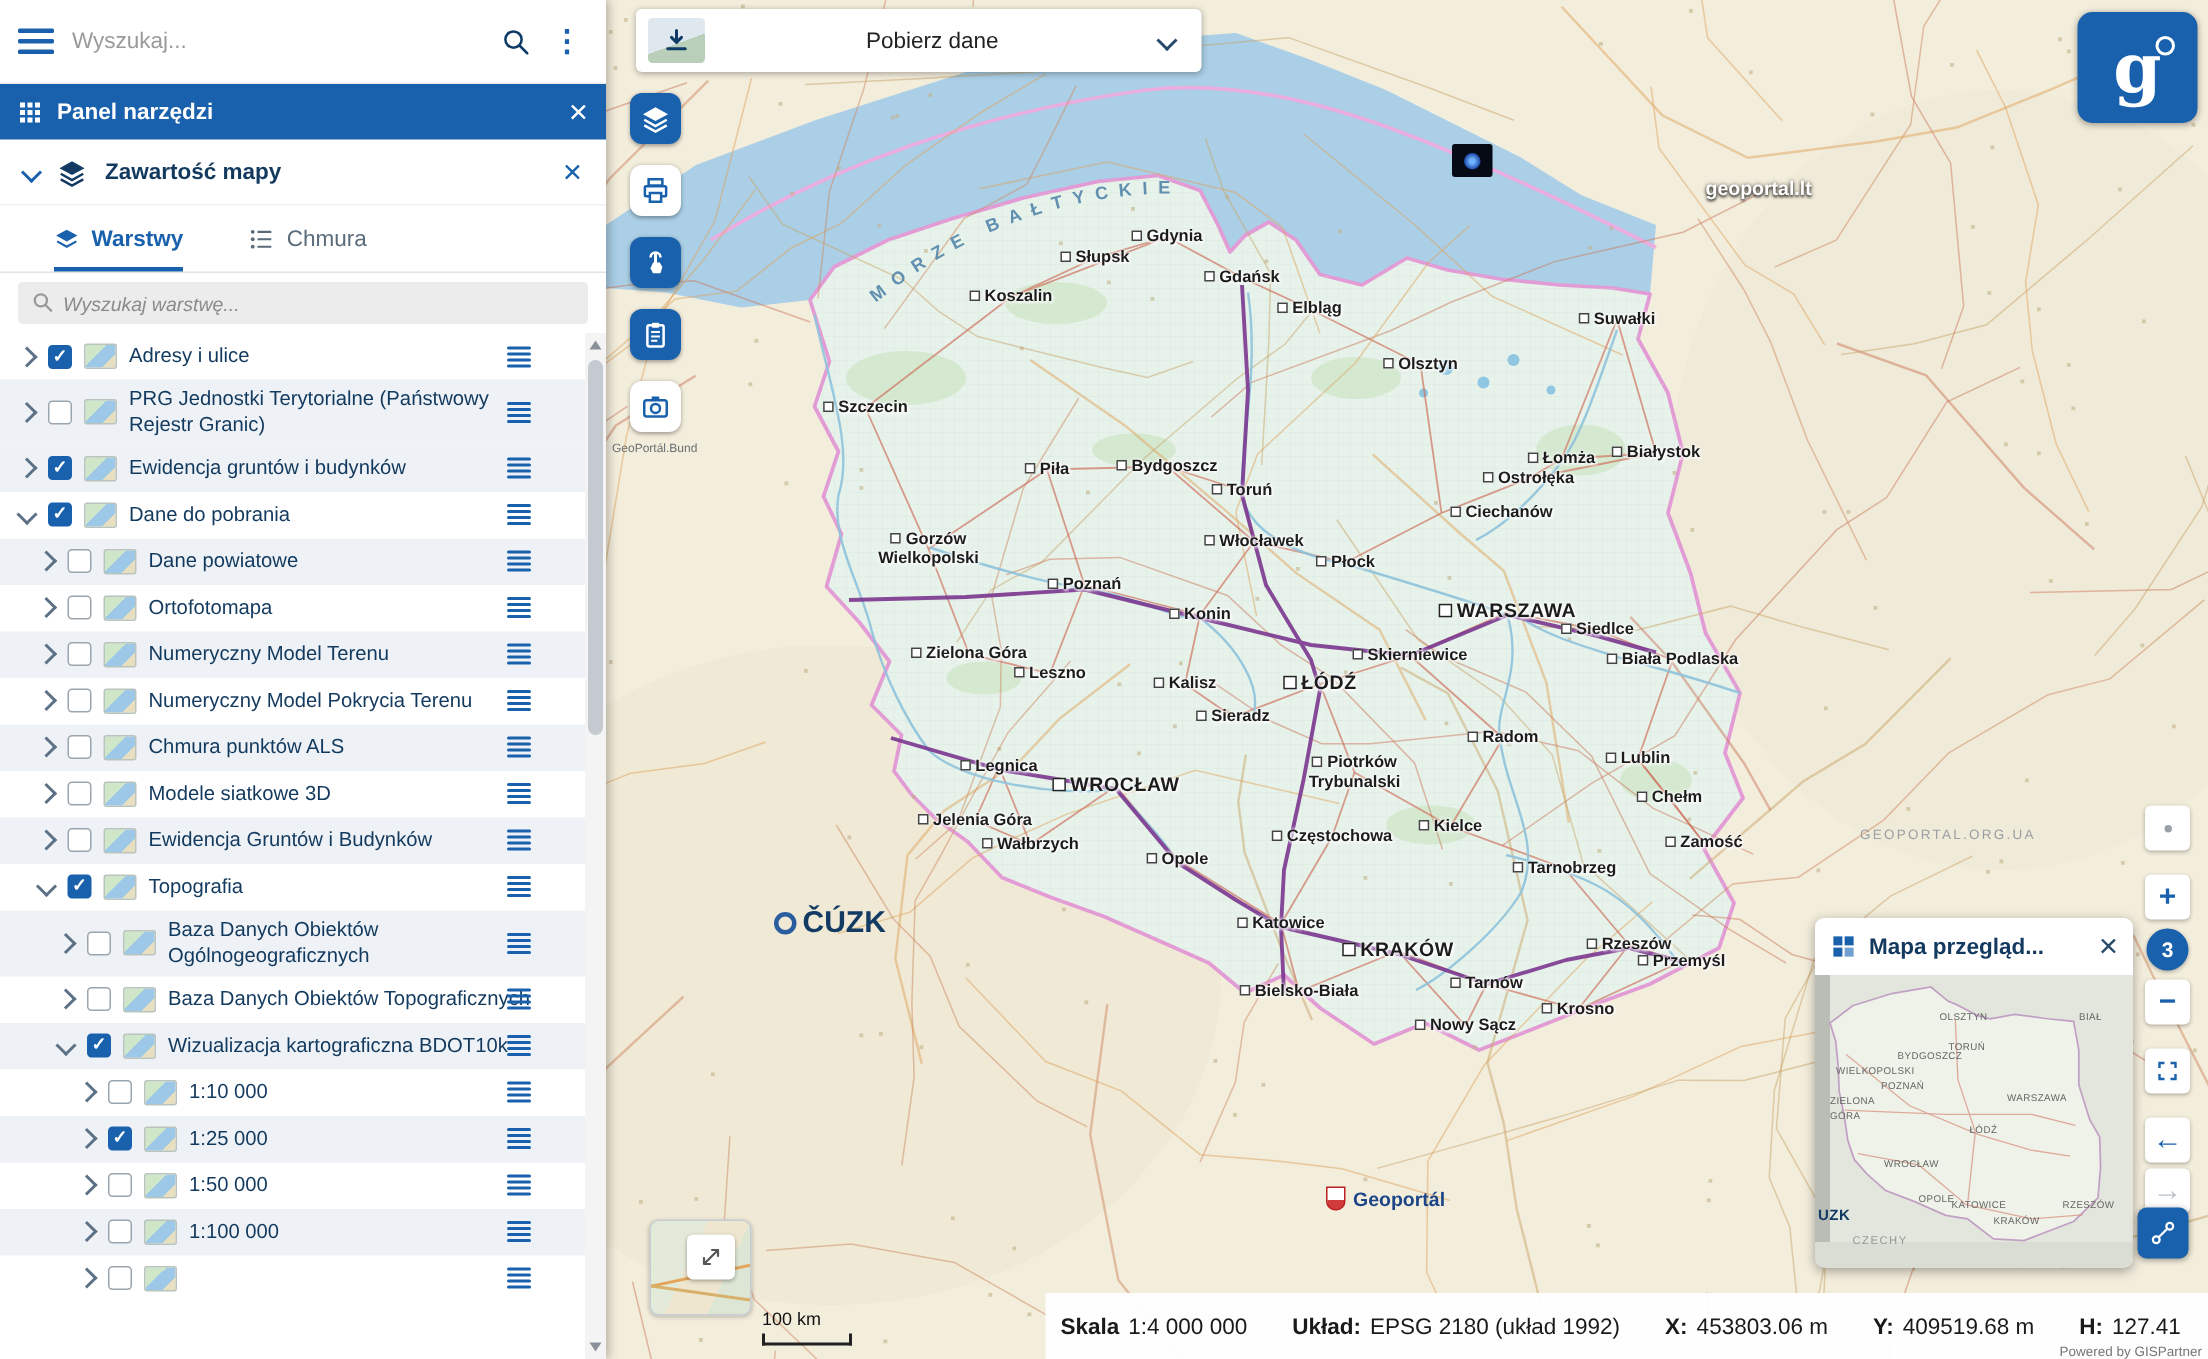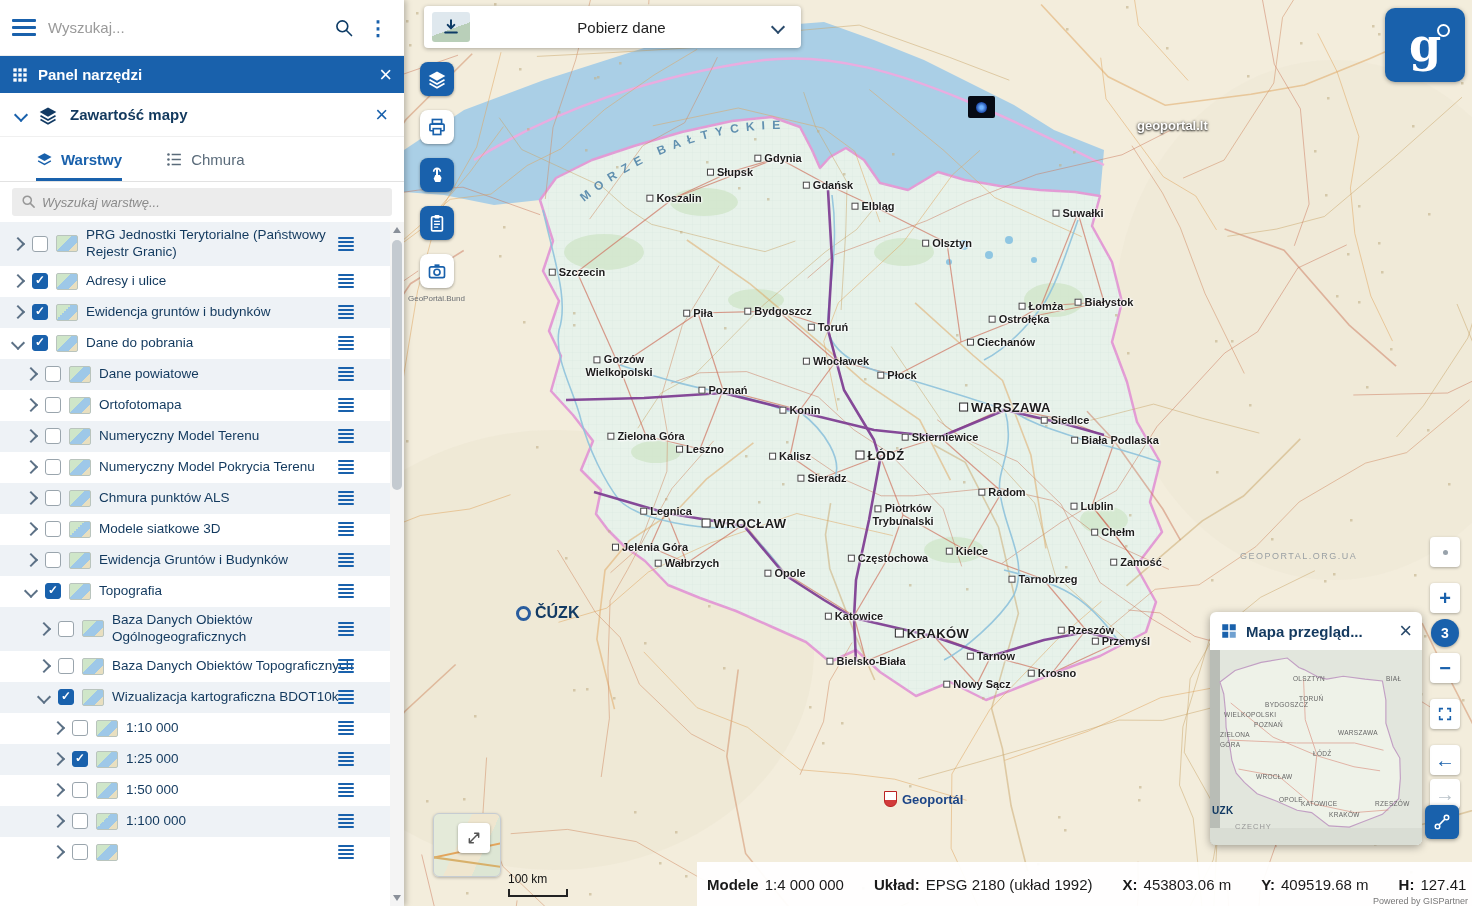--- a/index.html
+++ b/index.html
@@ -15,21 +15,21 @@
         font-size:11px;font-weight:bold;color:#1c1c1c;line-height:1.15;
         text-shadow:0 0 2px #fff,0 0 3px #fff,1px 1px 2px #fff;}
   .city .cm{display:inline-block;width:5px;height:5px;background:#fff;border:1px solid #444;margin-right:3px;}
   .city.major{font-size:13px;letter-spacing:.4px;}
   .city.major .cm{width:7px;height:7px;border-color:#222;}
 
   .map-attr{position:absolute;pointer-events:none;}
   #attr-lt{left:733px;top:118px;color:#fff;font-weight:bold;font-size:13px;
            text-shadow:0 1px 2px rgba(0,0,0,.8),0 0 3px rgba(0,0,0,.6);}
   #attr-ua{left:836px;top:551px;color:#9aa0a4;font-size:9px;letter-spacing:1.5px;}
-  #attr-cz{left:112px;top:604px;color:#123a63;font-weight:bold;font-size:16px;display:flex;align-items:center;gap:4px;}
+  #attr-cz{left:112px;top:604px;color:#123a63;font-weight:bold;font-size:20px;display:flex;align-items:center;gap:4px;}
   #attr-cz .ring{width:15px;height:15px;border:3px solid #2a5d9e;border-radius:50%;box-sizing:border-box;}
   #attr-de{left:4px;top:294px;color:#6b6f74;font-size:8px;}
   #attr-sk{left:480px;top:791px;color:#1c4587;font-weight:bold;font-size:13px;display:flex;align-items:center;gap:5px;}
   .shield{width:11px;height:14px;background:linear-gradient(#fff 55%,#d23b3b 55%);border:1.5px solid #b22;
           border-radius:0 0 6px 6px;}
   #dark-marker{position:absolute;left:564px;top:96px;width:27px;height:22px;background:#060a14;border-radius:2px;
                display:flex;align-items:center;justify-content:center;}
   #dark-marker .dot{width:11px;height:11px;border-radius:50%;background:radial-gradient(circle,#6fb2ff 20%,#1c48a8 70%);}
 
   
@@ -692,21 +692,21 @@
     <svg width="16" height="16" viewBox="0 0 24 24">
       <path d="M5 19 19 5M19 5h-6M19 5v6M5 19h6M5 19v-6" fill="none" stroke="#555" stroke-width="2.2" stroke-linecap="round"></path>
     </svg>
   </div>
   <div id="scalebar">
     <span>100 km</span>
     <div class="bar"></div>
   </div>
 
   <div id="statusbar">
-    <span class="grp"><b>Modele</b><span>1:4 000 000</span></span>
+    <span class="grp"><b>Skala</b><span>1:4 000 000</span></span>
     <span class="grp"><b>Układ:</b><span>EPSG 2180 (układ 1992)</span></span>
     <span class="grp"><b>X:</b><span>453803.06 m</span></span>
     <span class="grp"><b>Y:</b><span>409519.68 m</span></span>
     <span class="grp"><b>H:</b><span>127.41</span></span>
 
     <span id="powered">Powered by GISPartner</span>
   </div>
 
   <div id="logo">
     <span class="g">g<i></i></span>
@@ -782,41 +782,41 @@
 
   <div id="layer-search-wrap">
     <svg id="layer-search-icon" width="15" height="15" viewBox="0 0 24 24">
       <circle cx="10" cy="10" r="6.5" fill="none" stroke="#555" stroke-width="2.4"></circle>
       <path d="M15 15 21 21" stroke="#555" stroke-width="2.4" stroke-linecap="round"></path>
     </svg>
     <input id="layer-search" type="text" placeholder="Wyszukaj warstwę..." style="">
   </div>
 
   <div id="layer-list">
-    <div class="layer-row alt">
+    <div class="layer-row">
+    <span class="chev-cell">
+          <span class="chv right"></span>
+        </span>
+    <span class="cb checked"></span>
+    <span class="licon"></span>
+    <span class="llabel">Adresy i ulice</span>
+    <span class="hmenu">
+          <i></i>
+          <i></i>
+          <i></i>
+          <i></i>
+        </span>
+  </div>
+      <div class="layer-row alt">
     <span class="chev-cell">
           <span class="chv right"></span>
         </span>
     <span class="cb"></span>
     <span class="licon"></span>
     <span class="llabel">PRG Jednostki Terytorialne (Państwowy Rejestr Granic)</span>
-    <span class="hmenu">
-          <i></i>
-          <i></i>
-          <i></i>
-          <i></i>
-        </span>
-  </div>
-      <div class="layer-row">
-    <span class="chev-cell">
-          <span class="chv right"></span>
-        </span>
-    <span class="cb checked"></span>
-    <span class="licon"></span>
-    <span class="llabel">Adresy i ulice</span>
     <span class="hmenu">
           <i></i>
           <i></i>
           <i></i>
           <i></i>
         </span>
   </div>
       <div class="layer-row alt">
     <span class="chev-cell">
           <span class="chv right"></span>

